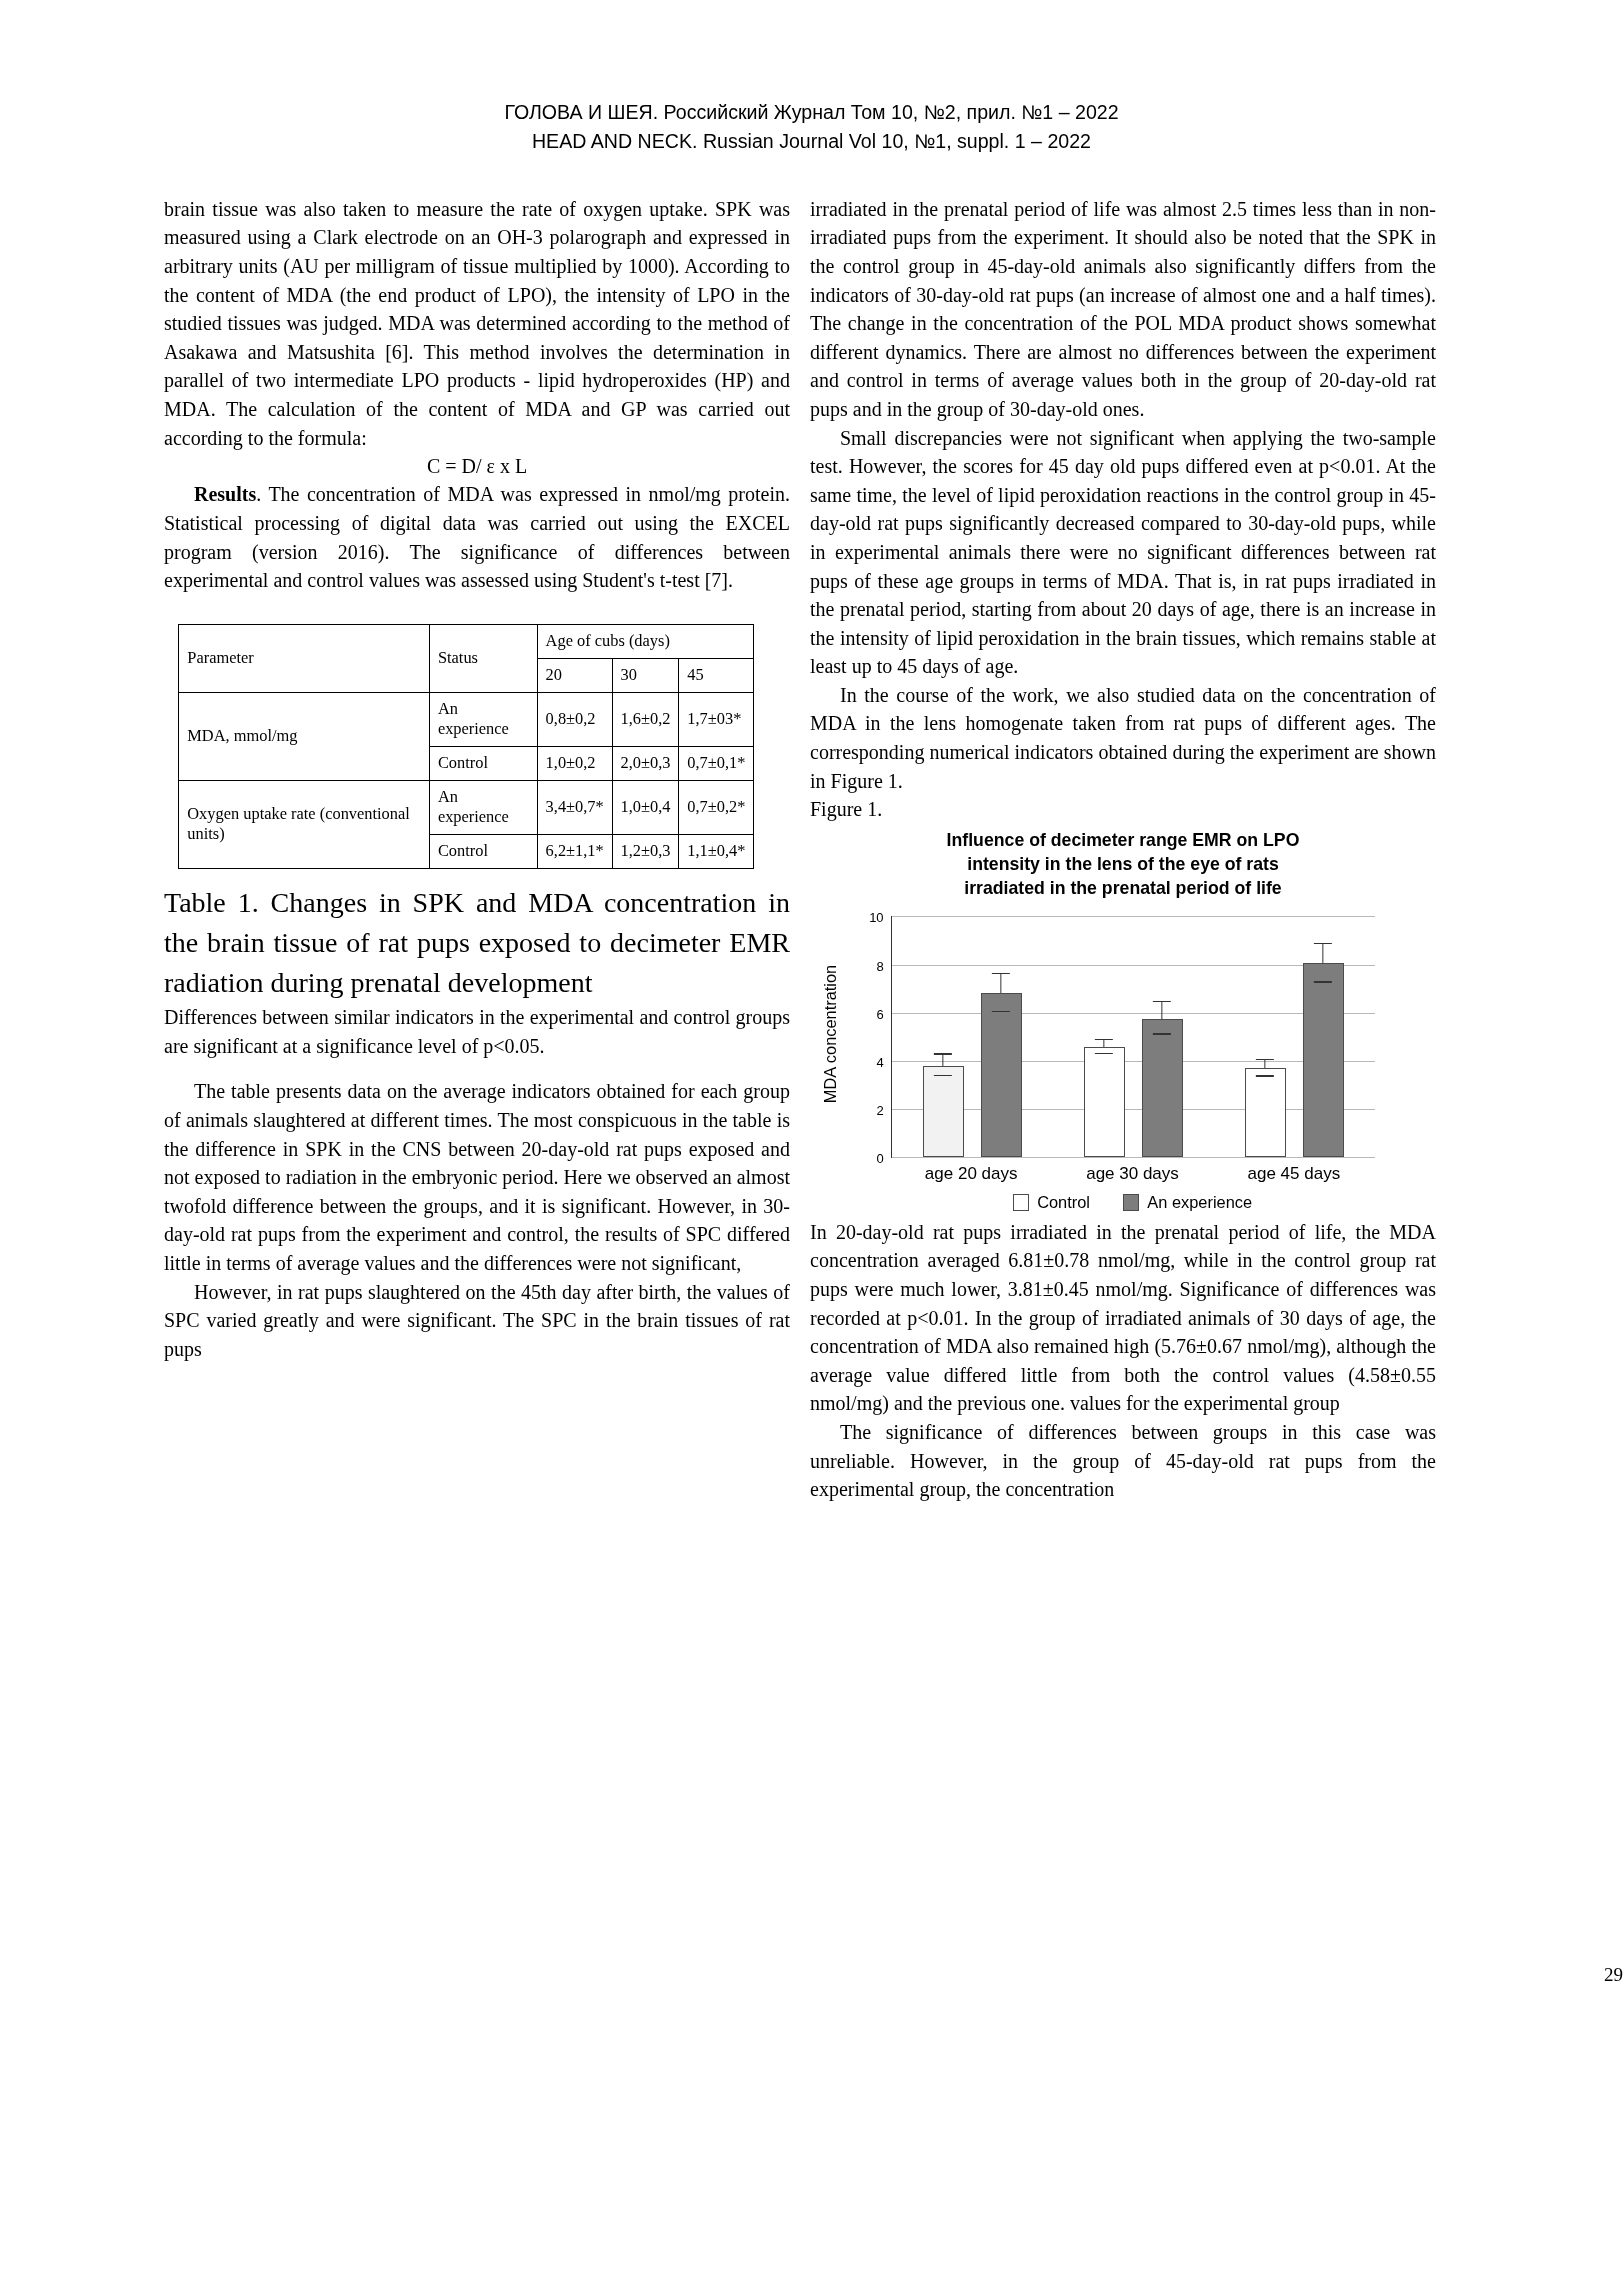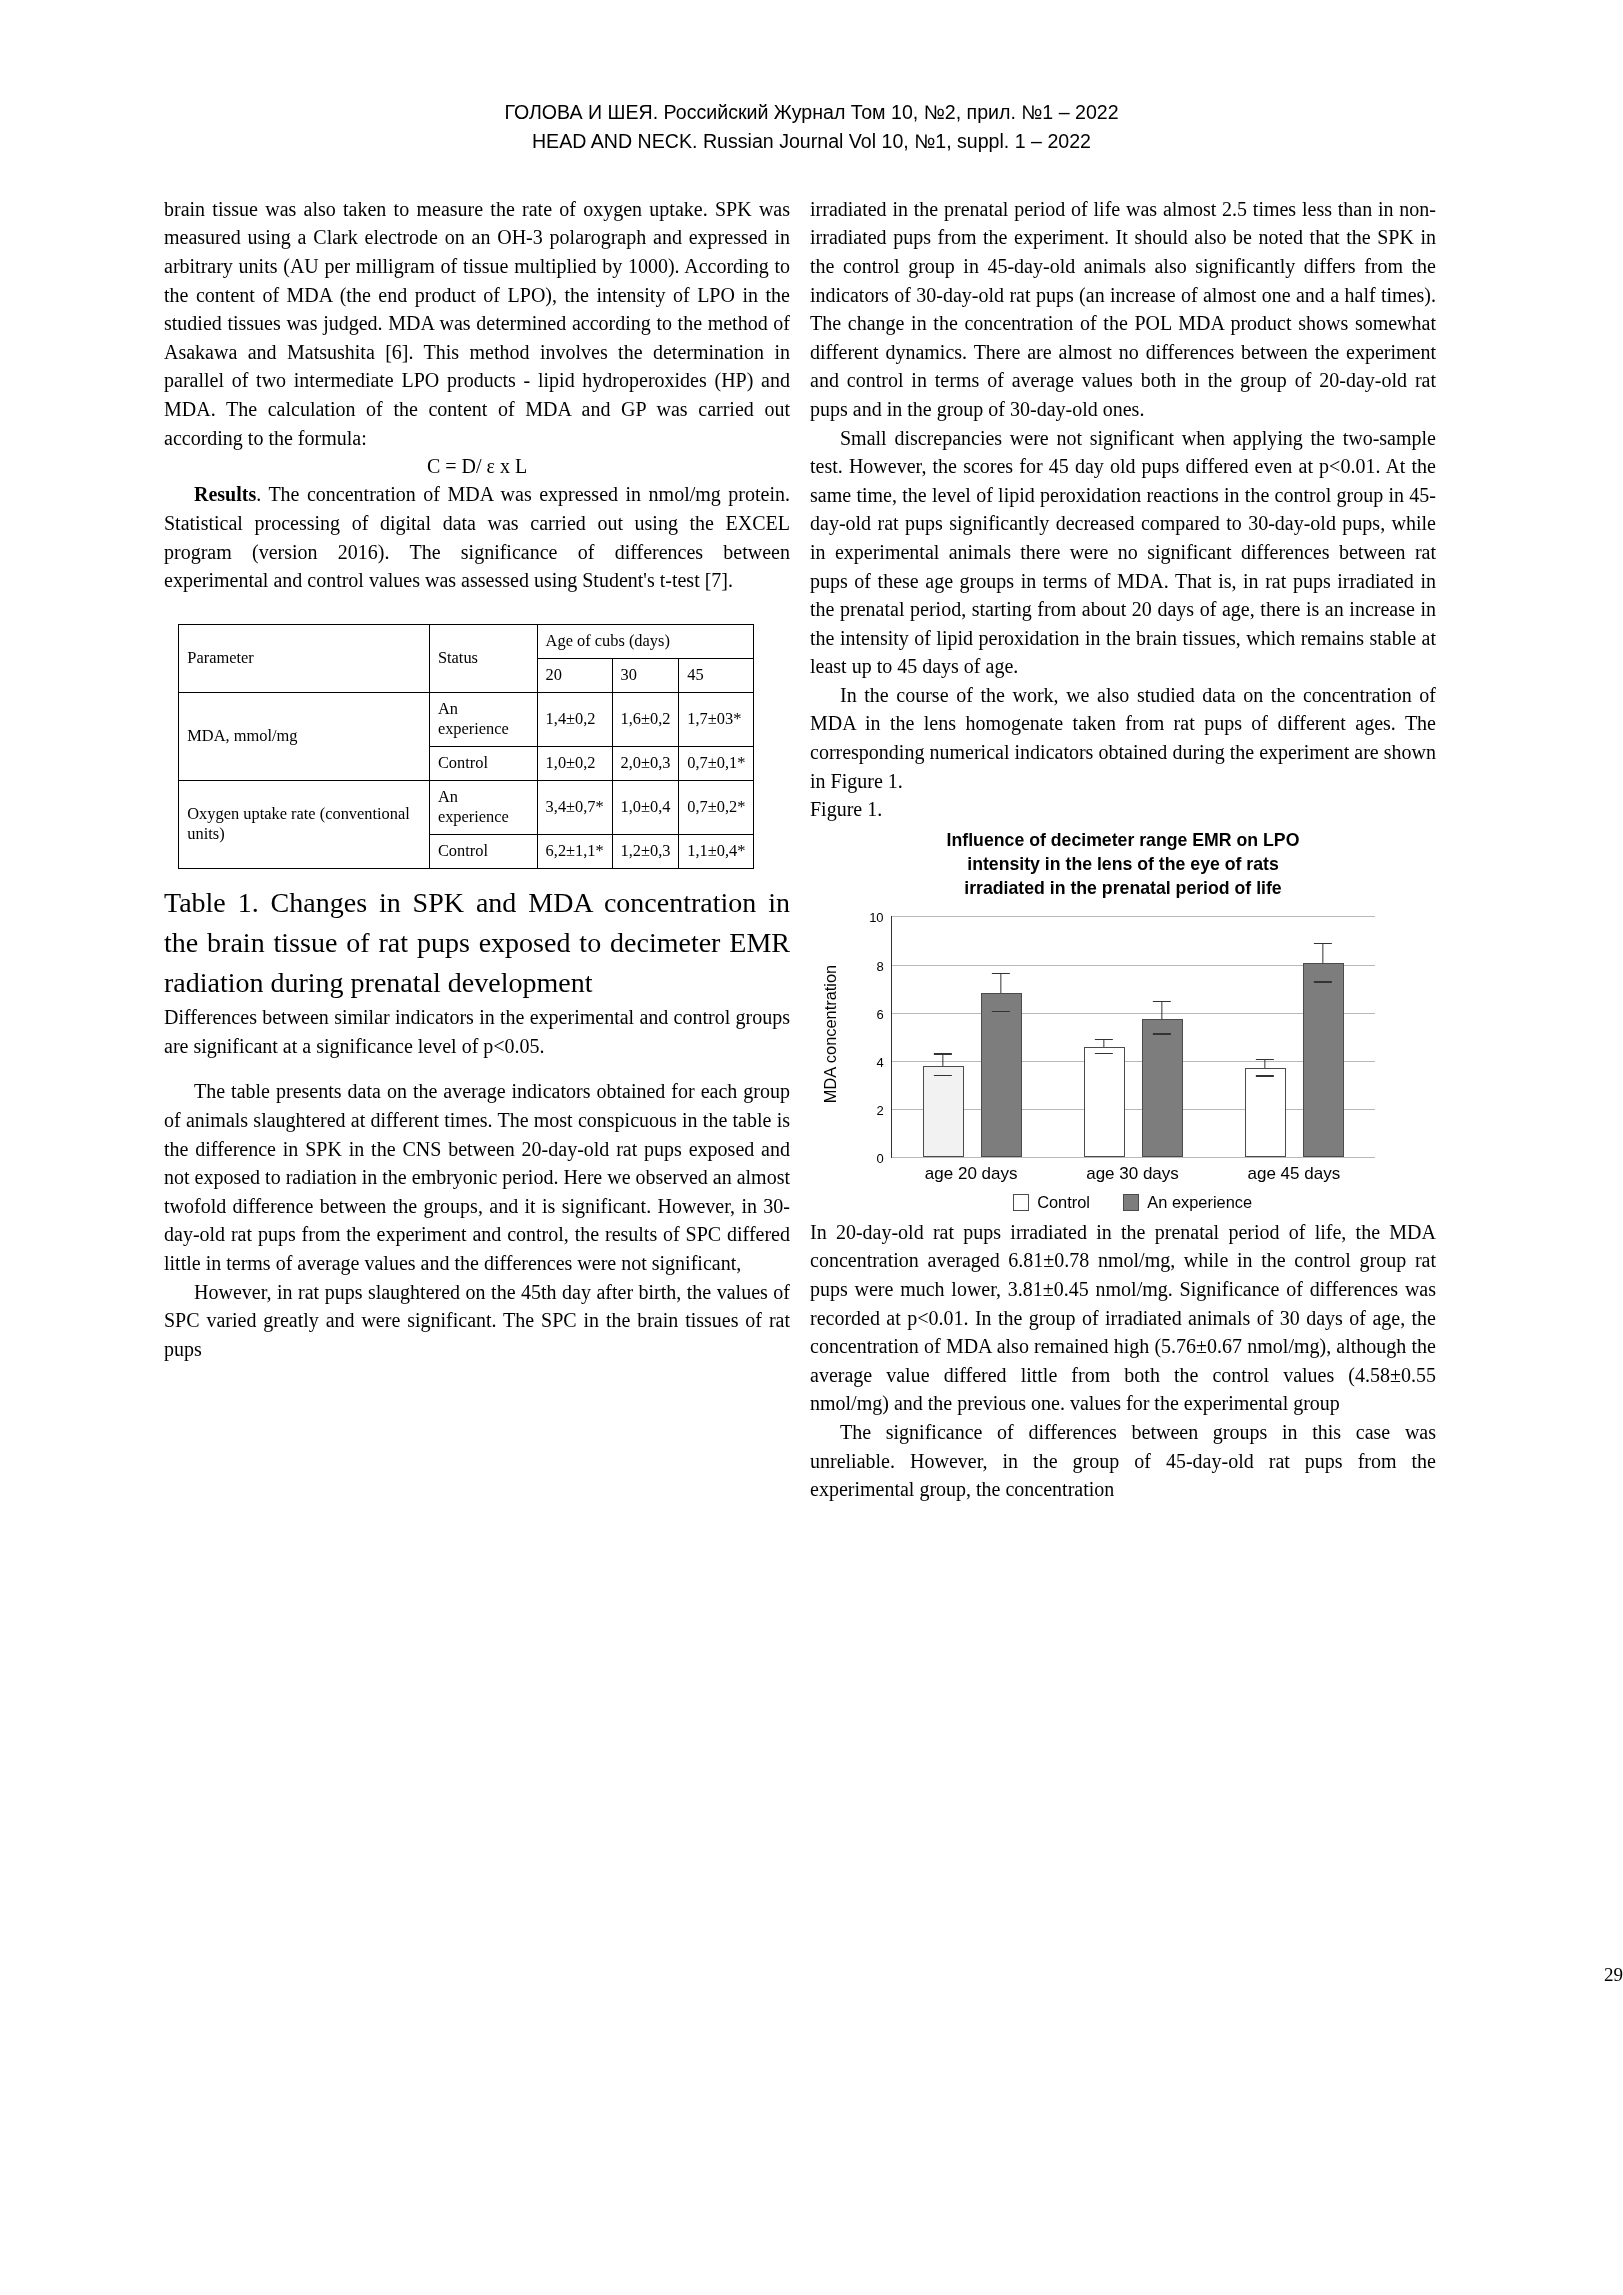--- a/index.html
+++ b/index.html
@@ -254,21 +254,21 @@
             </tr>
             <tr>
               <td>20</td>
               <td>30</td>
               <td>45</td>
             </tr>
 
             <tr>
               <td rowspan="2">MDA, mmol/mg</td>
               <td>An experience</td>
-              <td class="ctr">1,4±0,2</td>
+              <td class="ctr">0,8±0,2</td>
               <td class="ctr">1,6±0,2</td>
               <td class="ctr">1,7±03*</td>
             </tr>
             <tr>
               <td>Control</td>
               <td class="ctr">1,0±0,2</td>
               <td class="ctr">2,0±0,3</td>
               <td class="ctr">0,7±0,1*</td>
             </tr>
 

